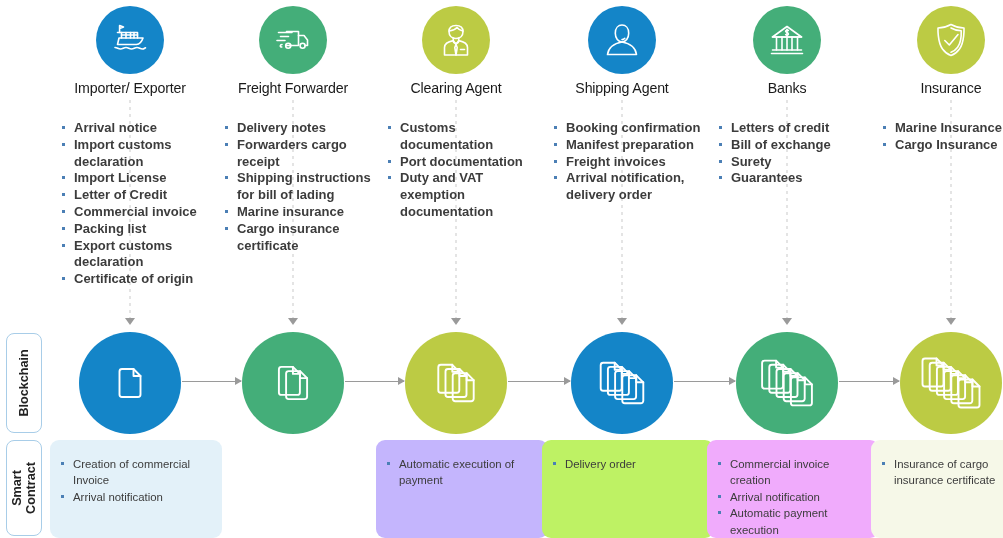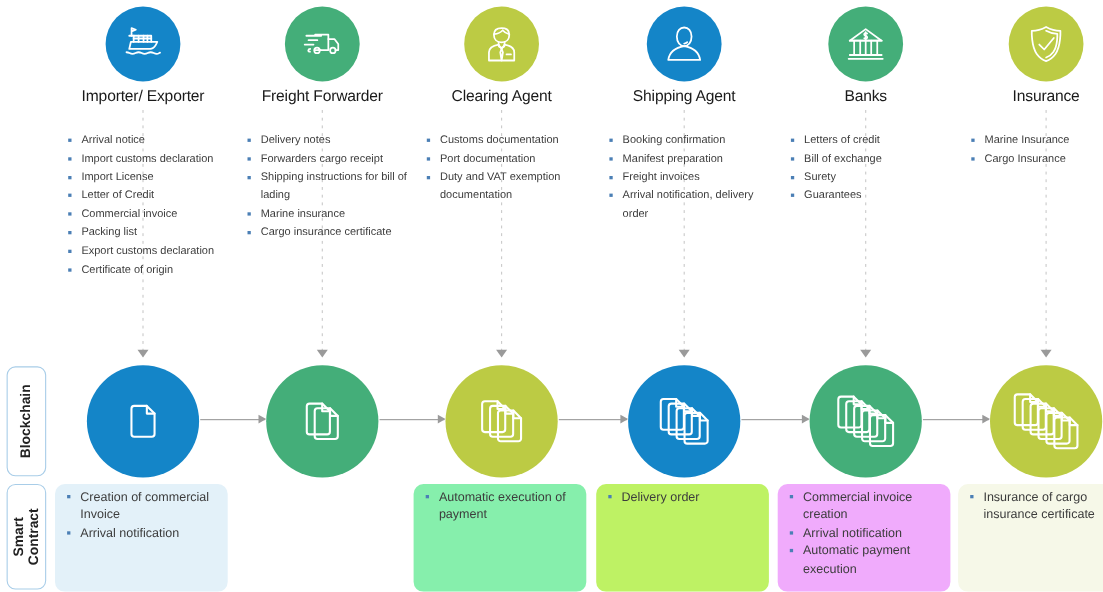--- a/index.html
+++ b/index.html
@@ -83,24 +83,25 @@
   .doc-list {
     position: absolute;
     top: 120px;
     left: 12px;
     width: 152px;
     z-index: 2;
   }
   .doc-item {
     position: relative;
     padding-left: 12px;
-    font-size: 10px;
+    font-size: 13px;
     line-height: 16.8px;
     color: #3c3c3c;
     margin-bottom: 0px;
+    font-weight: bold;
   }
   .doc-item .bullet {
     position: absolute;
     left: 0; top: 6px;
     width: 3px; height: 3px;
     background: #4b7fb5;
   }
 
   
   .bc-circle {
@@ -133,24 +134,24 @@
     border-top: 4.5px solid transparent;
     border-bottom: 4.5px solid transparent;
     border-left: 7px solid #9a9a9a;
   }
 
   
   .sc-box {
     position: absolute;
     top: 440px;
     left: 0px;
-    width: 157px;
+    width: 172px;
     height: 98px;
     border-radius: 9px;
-    padding: 4px 10px 8px 10px;
+    padding: 16px 10px 8px 10px;
     z-index: 2;
   }
   .sc-item {
     position: relative;
     padding-left: 13px;
     font-size: 11.4px;
     line-height: 16.4px;
     color: #3c3c3c;
   }
   .sc-item .bullet {
@@ -297,21 +298,21 @@
     <div class="bc-circle" id="bc2" style="background: rgb(188, 203, 68);">
         <svg width="70" height="58" viewBox="0 0 70 58" fill="none" stroke="#ffffff" stroke-width="1.9" stroke-linecap="round" stroke-linejoin="round">
           <path d="M17.3 13.3 a2.5 2.5 0 0 1 2.5 -2.5 L31.299999999999997 10.8 L38.3 17.8 L38.3 36.3 a2.5 2.5 0 0 1 -2.5 2.5 L19.8 38.8 a2.5 2.5 0 0 1 -2.5 -2.5 Z" fill="none"></path>
           <path d="M31.299999999999997 10.8 L31.299999999999997 17.8 L38.3 17.8"></path>
           <path d="M24.5 17.5 a2.5 2.5 0 0 1 2.5 -2.5 L38.5 15 L45.5 22 L45.5 40.5 a2.5 2.5 0 0 1 -2.5 2.5 L27 43 a2.5 2.5 0 0 1 -2.5 -2.5 Z" fill="none"></path>
           <path d="M38.5 15 L38.5 22 L45.5 22"></path>
           <path d="M31.700000000000003 21.700000000000003 a2.5 2.5 0 0 1 2.5 -2.5 L45.7 19.200000000000003 L52.7 26.200000000000003 L52.7 44.7 a2.5 2.5 0 0 1 -2.5 2.5 L34.2 47.2 a2.5 2.5 0 0 1 -2.5 -2.5 Z" fill="none"></path>
           <path d="M45.7 19.200000000000003 L45.7 26.200000000000003 L52.7 26.200000000000003"></path>
         </svg>
       </div>
-    <div class="sc-box" id="sc2" style="background: #86efac;">
+    <div class="sc-box" id="sc2" style="background: #c4b5fd;">
         <div class="sc-item"><span class="bullet"></span><span>Automatic execution of payment</span></div>
       </div>
   </div>
 
   <div class="col c3">
     <div class="role-circle" id="rc3" style="background: rgb(20, 133, 200);">
         <svg width="40" height="40" viewBox="0 0 40 40" fill="none" stroke="#ffffff" stroke-width="1.6" stroke-linecap="round" stroke-linejoin="round">
           <path d="M13.3 13.2 C13.3 8 16.3 5 20 5 C23.7 5 26.7 8 26.7 13.2 C26.7 18.4 23.7 22 20 22 C16.3 22 13.3 18.4 13.3 13.2 Z"></path>
           <path d="M20 22 C11 23.5 6.5 28 5.5 34.5 L34.5 34.5 C33.5 28 29 23.5 20 22 Z"></path>
           <path d="M22.8 18.3 C22 19.2 21 19.6 20 19.6"></path>

